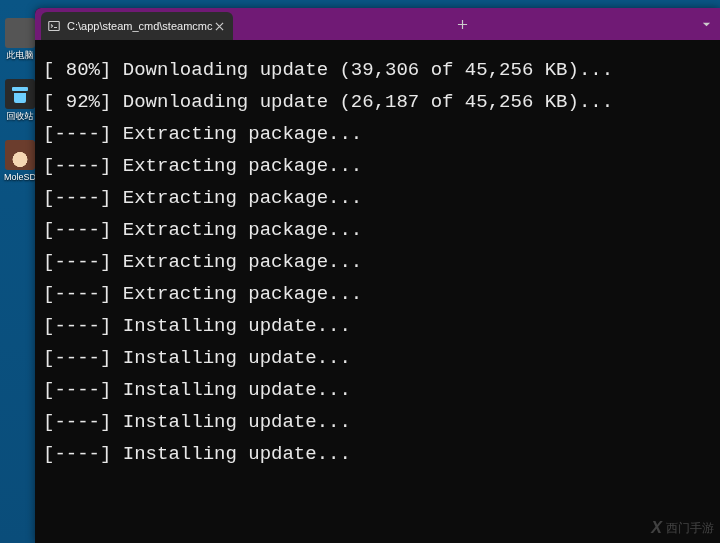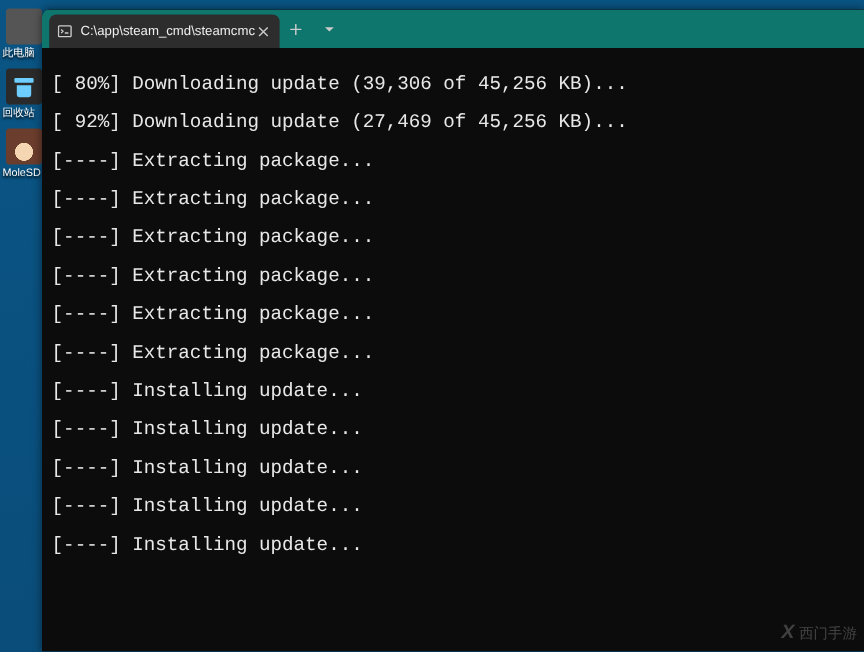--- a/index.html
+++ b/index.html
@@ -1,37 +1,37 @@
 <!DOCTYPE html>
 <html><head>
 <meta charset="utf-8">
 <style>
   html,body{margin:0;padding:0;width:720px;height:543px;overflow:hidden;background:#0b5a8a;font-family:"Microsoft YaHei",Arial,sans-serif;}
   .desktop{position:relative;width:720px;height:543px;background:linear-gradient(#0a5585,#0a4d7a);}
   .desktop-icons{position:absolute;left:0;top:0;width:40px;}
-  .d-icon{width:36px;margin:7px auto 6px;text-align:left;}
+  .d-icon{width:36px;margin:18px auto 6px;text-align:center;}
   .d-icon .img{width:30px;height:30px;margin:0 auto 2px;border-radius:3px;}
   .d-icon .lbl{color:#fff;font-size:9px;text-shadow:0 1px 2px #000;line-height:11px;}
   .trash{background:#2a2a2a;position:relative;}
   .trash::before{content:"";position:absolute;left:7px;top:8px;width:16px;height:4px;background:#6ecfff;border-radius:1px;}
   .trash::after{content:"";position:absolute;left:9px;top:14px;width:12px;height:10px;background:#6ecfff;border-radius:0 0 2px 2px;}
   .mole{background:radial-gradient(circle at 50% 65%,#f5d6b3 0 30%,#6b3d2d 31% 100%);}
   .pc{background:#555;}
 
   .terminal{position:absolute;left:35px;top:8px;right:0;bottom:0;background:#0c0c0c;color:#ccc;border-top-left-radius:6px;overflow:hidden;box-shadow:0 0 8px rgba(0,0,0,.5);}
-  .titlebar{height:32px;background:#0f766e;display:flex;align-items:center;padding-left:6px;}
+  .titlebar{height:32px;background:#701a75;display:flex;align-items:center;padding-left:6px;justify-content:space-between;}
   .tab{height:28px;margin-top:4px;background:#2d2d2d;border-top-left-radius:6px;border-top-right-radius:6px;display:flex;align-items:center;padding:0 6px;min-width:170px;color:#eee;font-size:11px;}
   .tab .t-icon{width:14px;height:14px;margin-right:6px;display:flex;align-items:center;justify-content:center;}
   .tab .t-icon svg{width:12px;height:12px;}
   .tab .t-close{margin-left:auto;width:14px;height:14px;display:flex;align-items:center;justify-content:center;cursor:pointer;}
   .tab .t-close svg{width:9px;height:9px;}
   .tb-btn{width:28px;height:28px;display:flex;align-items:center;justify-content:center;cursor:pointer;color:#ccc;}
   .tb-btn svg{width:11px;height:11px;}
 
-  .term-body{position:absolute;left:0;right:0;top:32px;bottom:0;font-family:Consolas,"Courier New",monospace;font-size:16px;line-height:16px;color:#e8e8e8;padding:6px 8px;white-space:pre;}
+  .term-body{position:absolute;left:0;right:0;top:32px;bottom:0;font-family:Consolas,"Courier New",monospace;font-size:19px;line-height:16px;color:#e8e8e8;padding:6px 8px;white-space:pre;}
   .line{display:block;}
 
   .watermark{position:absolute;right:6px;bottom:6px;color:rgba(255,255,255,.22);font-size:12px;display:flex;align-items:center;gap:4px;pointer-events:none;}
   .watermark .wm-ico{font-weight:700;font-style:italic;font-size:16px;}
 </style>
 </head>
 <body>
 
 <div class="desktop">
 
@@ -73,21 +73,21 @@
       </div>
       <div class="tb-btn">
         <svg viewBox="0 0 12 12" fill="#ccc">
             <path d="M2 4l4 4 4-4z"></path>
           </svg>
       </div>
     </div>
 
     <div class="term-body">
 <span class="line">[ 80%] Downloading update (39,306 of 45,256 KB)...</span>
-<span class="line">[ 92%] Downloading update (27,469 of 45,256 KB)...</span>
+<span class="line">[ 92%] Downloading update (26,187 of 45,256 KB)...</span>
 <span class="line">[----] Extracting package...</span>
 <span class="line">[----] Extracting package...</span>
 <span class="line">[----] Extracting package...</span>
 <span class="line">[----] Extracting package...</span>
 <span class="line">[----] Extracting package...</span>
 <span class="line">[----] Extracting package...</span>
 <span class="line">[----] Installing update...</span>
 <span class="line">[----] Installing update...</span>
 <span class="line">[----] Installing update...</span>
 <span class="line">[----] Installing update...</span>

